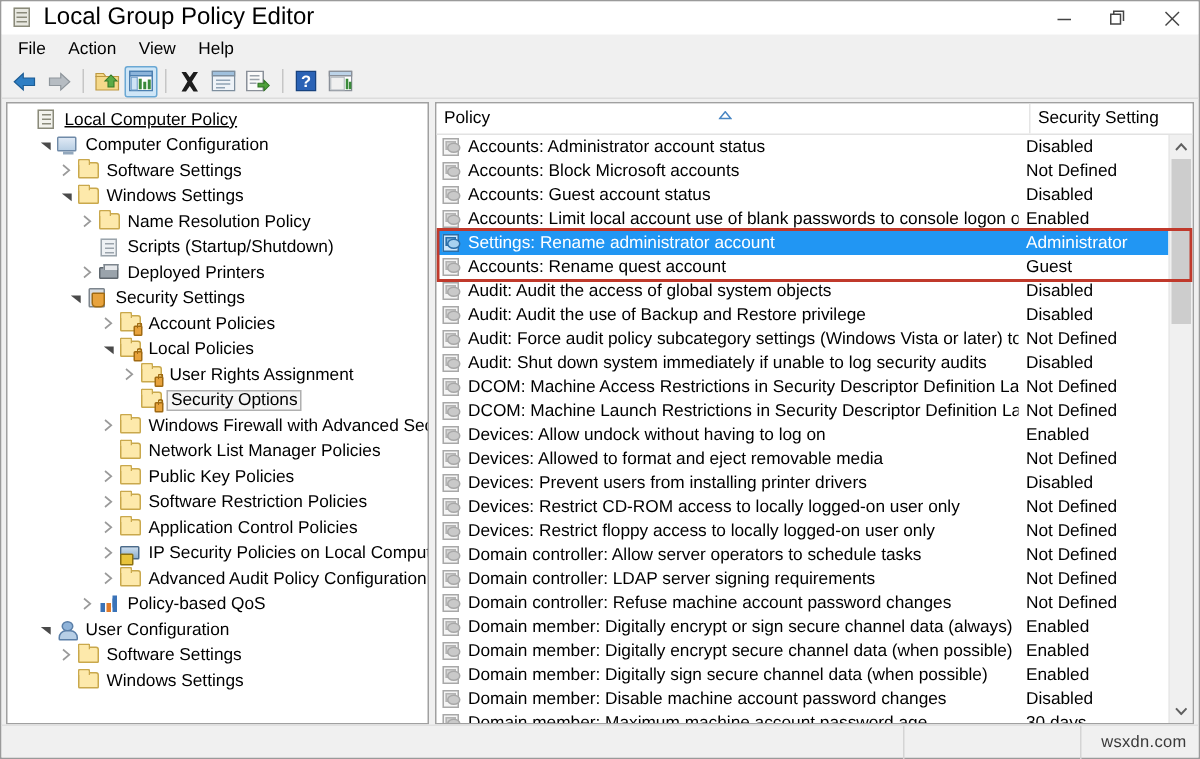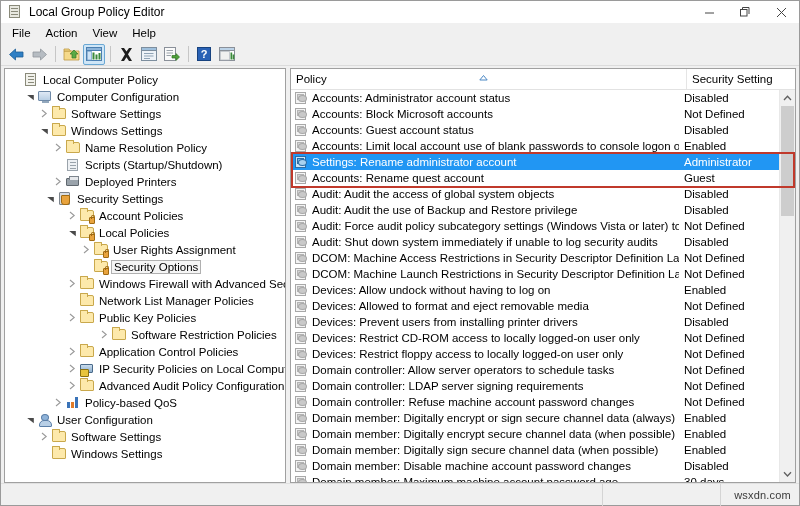--- a/index.html
+++ b/index.html
@@ -44,21 +44,21 @@
   }
   .doc-glyph::before {
     content: "";
     position: absolute;
     left: 1px; top: 2px;
     width: 7px; height: 1px;
     background: #8a8a7a;
     box-shadow: 0 3px 0 #8a8a7a, 0 6px 0 #8a8a7a;
   }
   .title-text {
-    font-size: 12px;
+    font-size: 16px;
     color: #000;
     flex: 1 1 auto;
     white-space: nowrap;
   }
   .win-buttons { display: flex; height: 22px; flex: 0 0 auto; }
   .win-btn {
     width: 36px; height: 22px;
     display: flex; align-items: center; justify-content: center;
     font-size: 11px; color: #333;
     line-height: 1;
@@ -595,21 +595,21 @@
         <rect x="1.5" y="4.5" width="9" height="8.5" fill="#f0f0f0" stroke="#b0b6bc" stroke-width="0.7"></rect>
         <rect x="11.5" y="5.5" width="1.7" height="7" fill="#3b8a3b"></rect>
         <rect x="13.6" y="7.5" width="1.7" height="5" fill="#3b8a3b"></rect>
       </svg>
     </div>
   </div>
 
   <div class="main">
 
     <div class="tree-pane" id="tree-pane">
-        <div class="tree-row" style="padding-left: 4px;">
+        <div class="tree-row" style="padding-left: 4px; text-decoration: underline;">
           <span class="twisty"></span>
           <span class="tree-ico">
             <span class="ico-doc"></span>
           </span>
           <span class="tree-label">Local Computer Policy</span>
         </div>
         <div class="tree-row" style="padding-left: 18px;">
           <span class="twisty">
             <svg width="9" height="9" viewBox="0 0 9 9">
               <path d="M1.2 3 L7.8 3 L7.8 8.2 Z" fill="#4a4a4a"></path>
@@ -748,21 +748,21 @@
           <span class="twisty">
             <svg width="8" height="9" viewBox="0 0 8 9">
               <path d="M2 1 L6.2 4.5 L2 8" fill="none" stroke="#9a9a9a" stroke-width="1.1"></path>
             </svg>
           </span>
           <span class="tree-ico">
             <span class="ico-folder"></span>
           </span>
           <span class="tree-label">Public Key Policies</span>
         </div>
-        <div class="tree-row" style="padding-left: 92px; text-align: right;">
+        <div class="tree-row" style="padding-left: 60px; text-align: right;">
           <span class="twisty">
             <svg width="8" height="9" viewBox="0 0 8 9">
               <path d="M2 1 L6.2 4.5 L2 8" fill="none" stroke="#9a9a9a" stroke-width="1.1"></path>
             </svg>
           </span>
           <span class="tree-ico">
             <span class="ico-folder"></span>
           </span>
           <span class="tree-label">Software Restriction Policies</span>
         </div>

